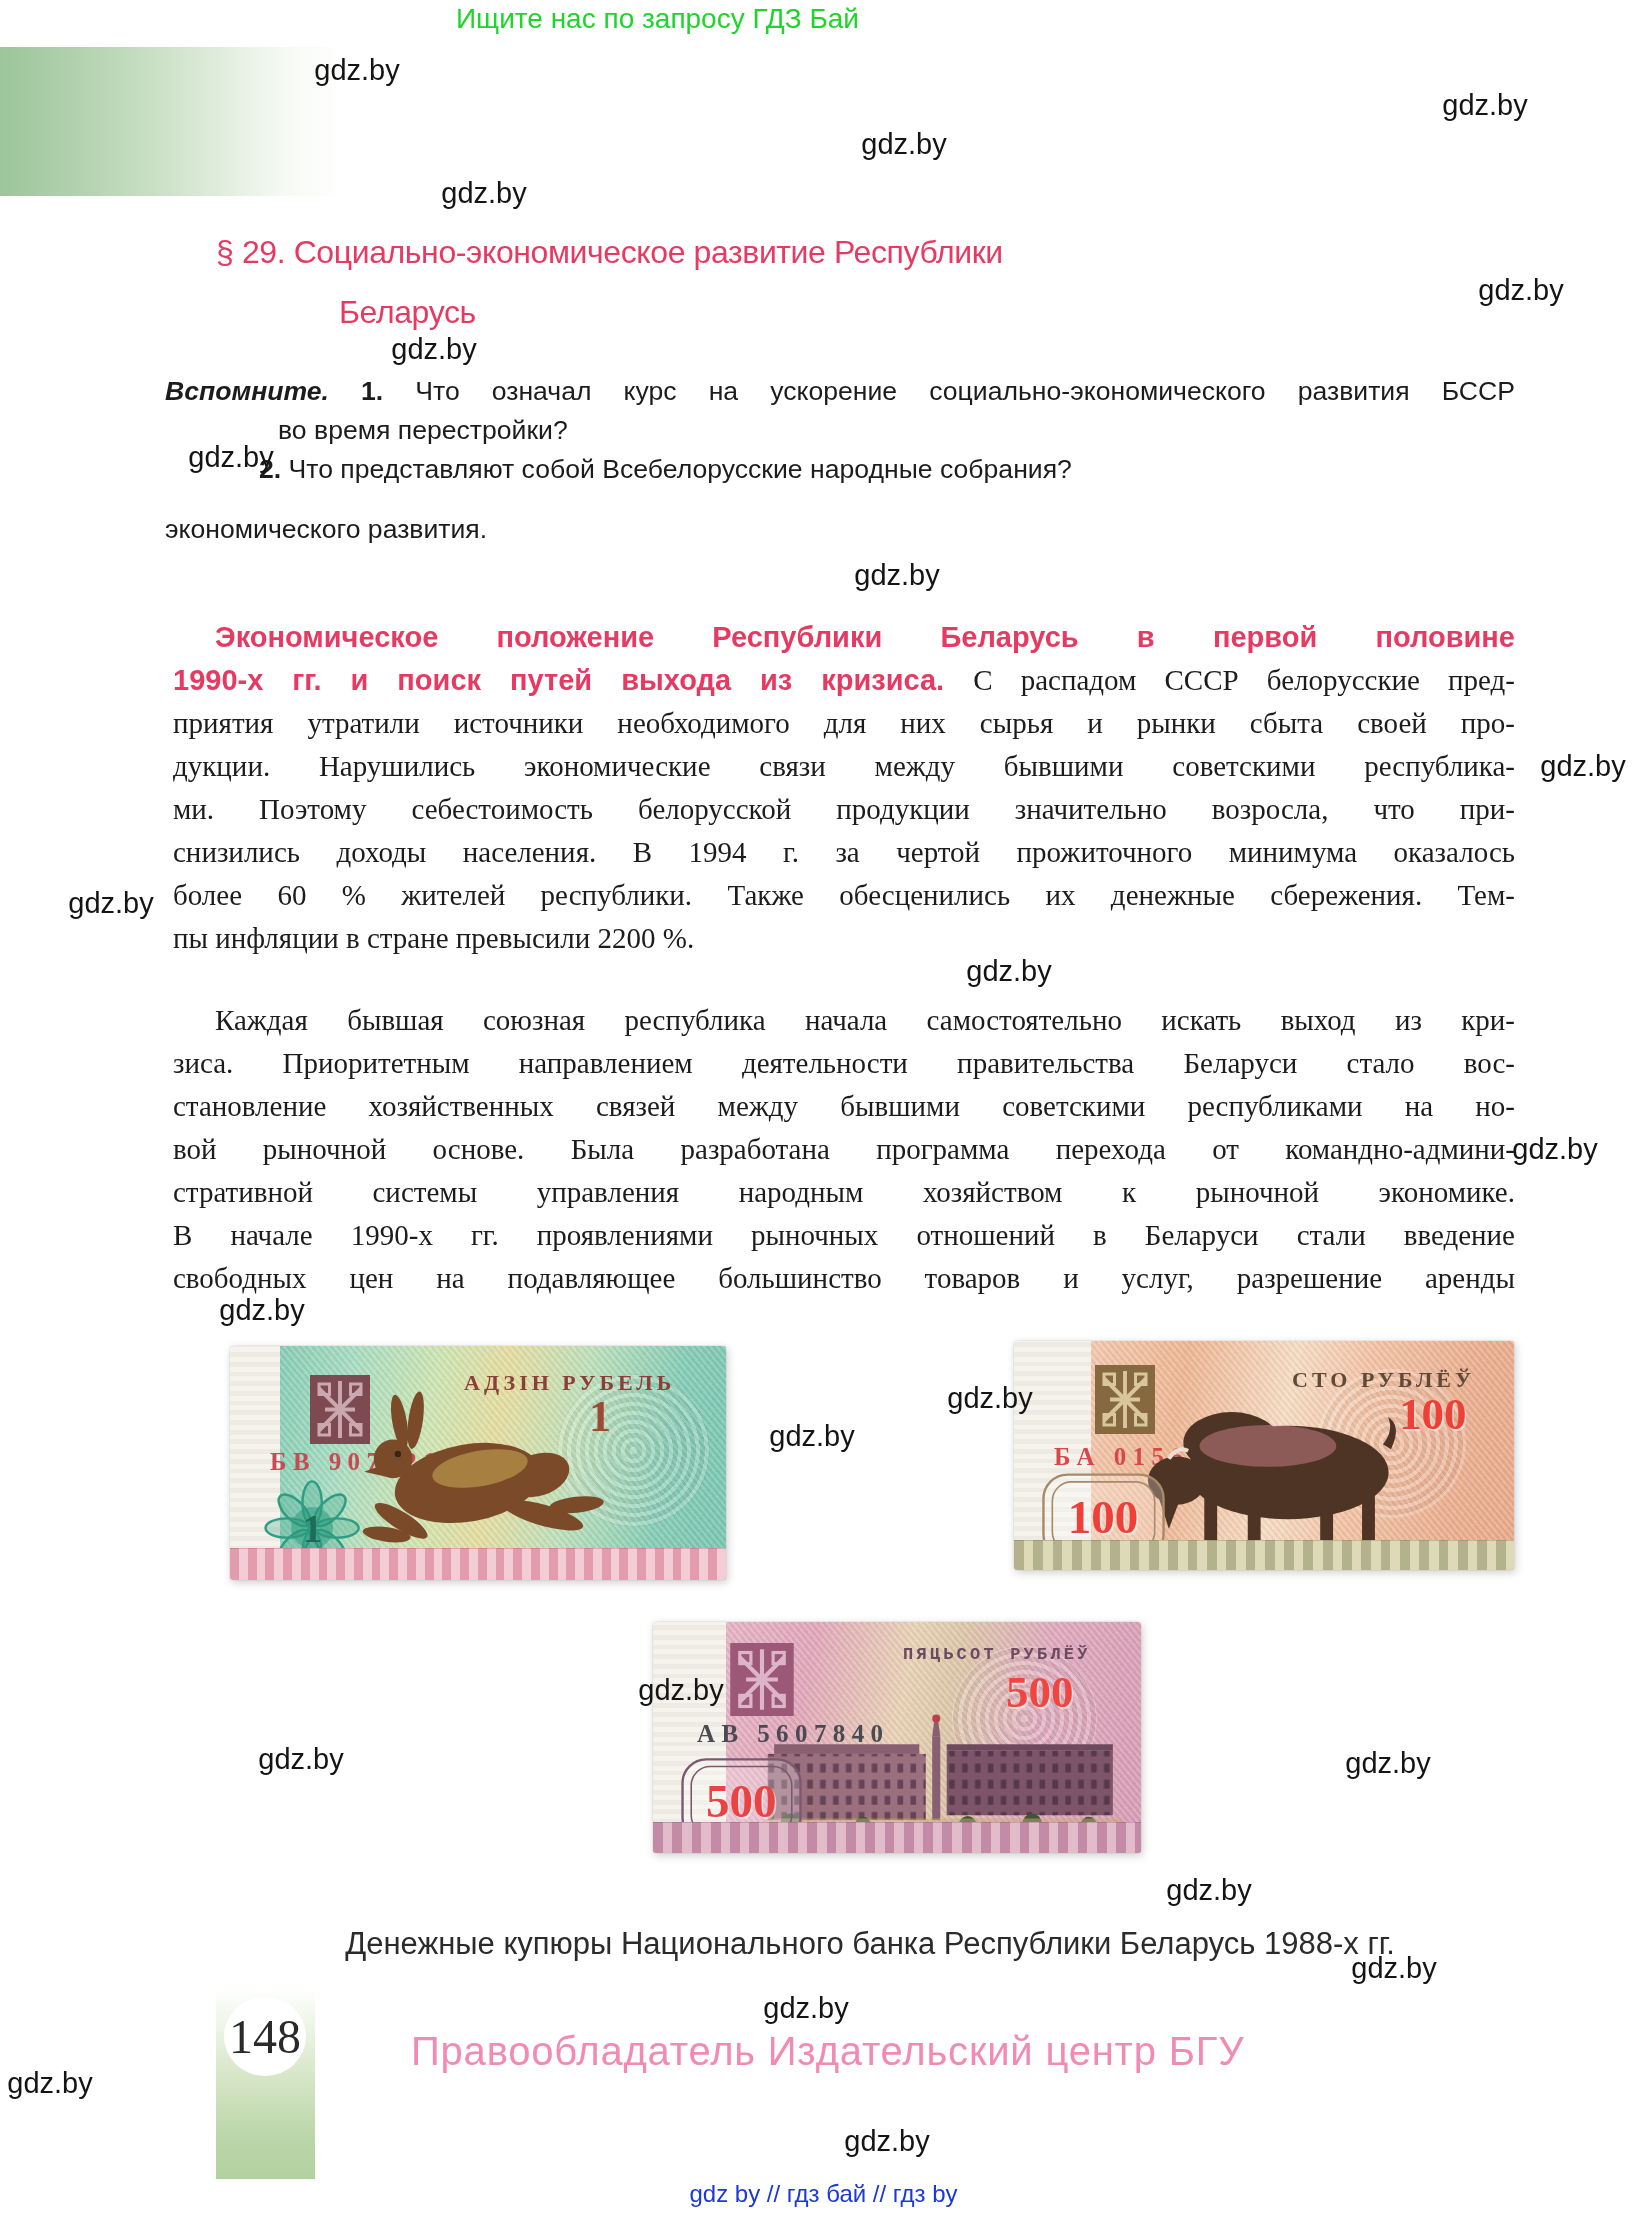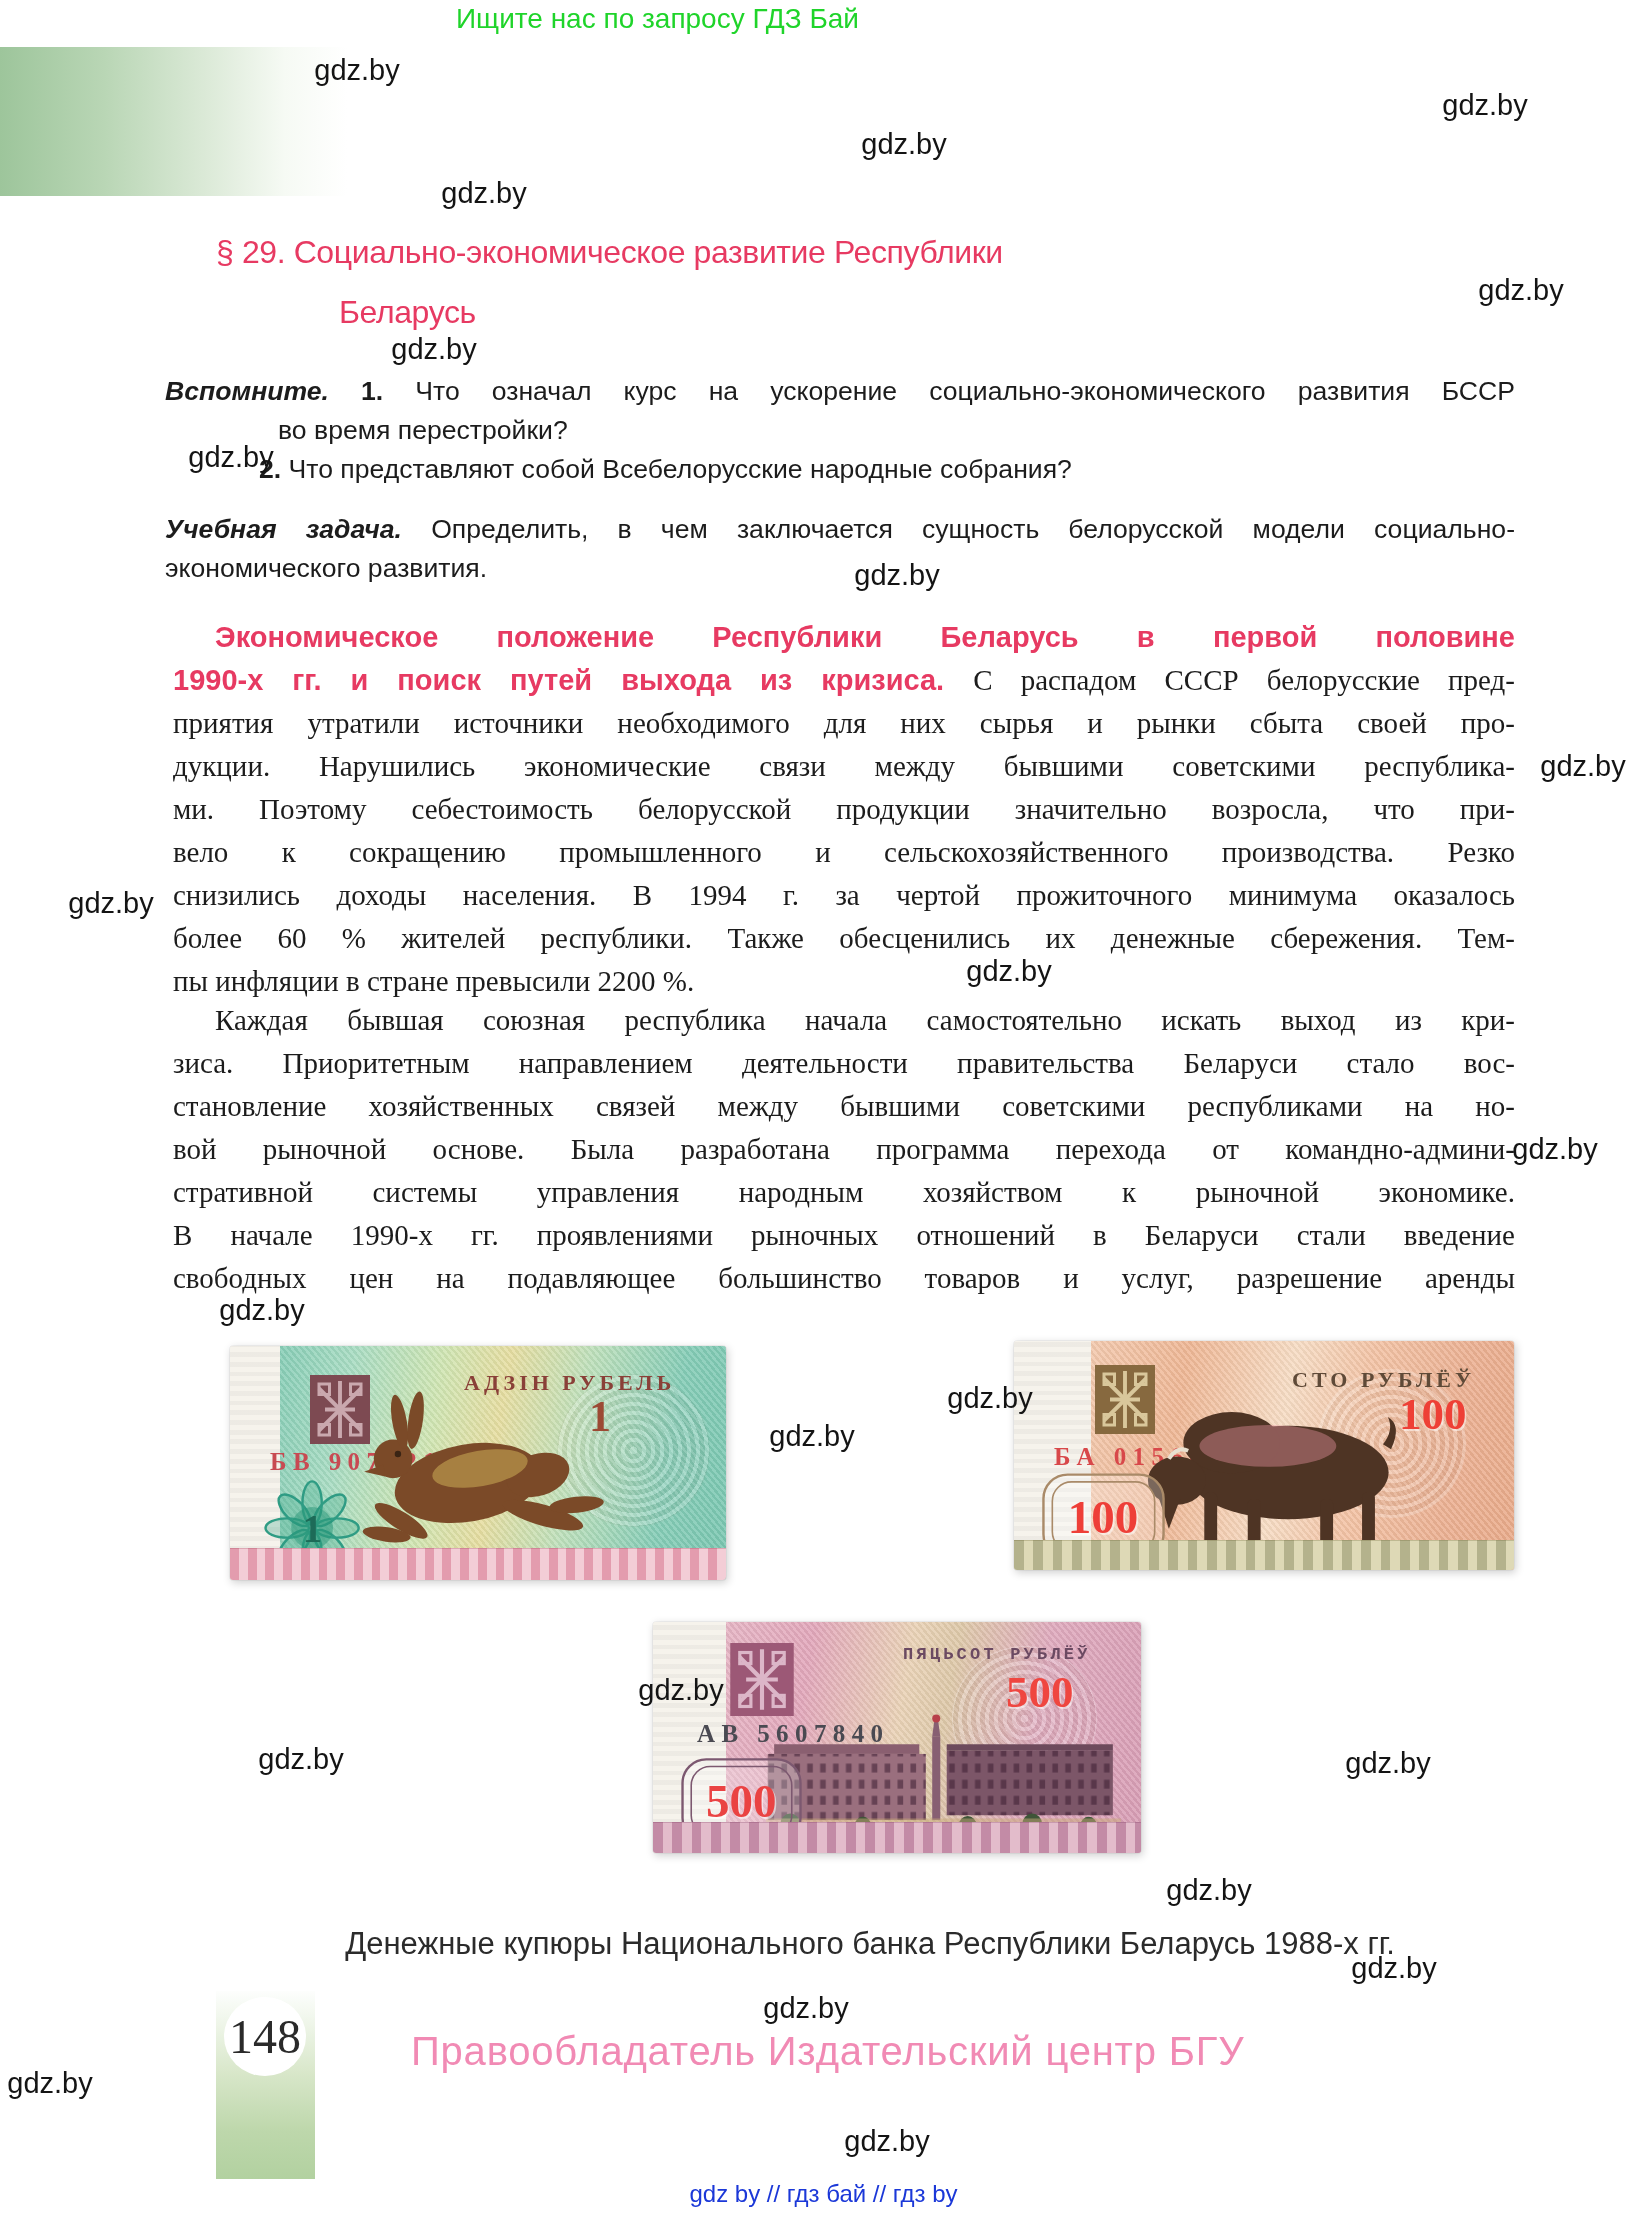--- a/index.html
+++ b/index.html
@@ -148,30 +148,28 @@
     <div class="h1">§ 29. Социально-экономическое развитие Республики</div>
     <div class="h2">Беларусь</div>
   </div>
 
   <div class="tblock recall">
       <div class="tline j"><span class="seg-lb">Вспомните. </span><span class="seg-nb">1. </span><span>Что означал курс на ускорение социально-экономического развития БССР</span></div>
       <div class="tline" style="padding-left: 113px;"><span>во время перестройки?</span></div>
       <div class="tline" style="padding-left: 94px;"><span class="seg-nb">2. </span><span>Что представляют собой Всебелорусские народные собрания?</span></div>
     </div>
   <div class="tblock task">
-      <div class="tline j"><span class="seg-lb">Учебная задача. </span><span>Определить, в чем заключается сущность белорусской модели социально-</span></div>
       <div class="tline"><span>экономического развития.</span></div>
     </div>
   <div class="tblock para para1">
       <div class="tline j" style="padding-left: 42px;"><span class="seg-pb">Экономическое положение Республики Беларусь в первой половине</span></div>
       <div class="tline j"><span class="seg-pb">1990-х гг. и поиск путей выхода из кризиса. </span><span>С распадом СССР белорусские пред-</span></div>
       <div class="tline j"><span>приятия утратили источники необходимого для них сырья и рынки сбыта своей про-</span></div>
       <div class="tline j"><span>дукции. Нарушились экономические связи между бывшими советскими республика-</span></div>
       <div class="tline j"><span>ми. Поэтому себестоимость белорусской продукции значительно возросла, что при-</span></div>
-      <div class="tline j"><span>вело к сокращению промышленного и сельскохозяйственного производства. Резко</span></div>
       <div class="tline j"><span>снизились доходы населения. В 1994 г. за чертой прожиточного минимума оказалось</span></div>
       <div class="tline j"><span>более 60 % жителей республики. Также обесценились их денежные сбережения. Тем-</span></div>
       <div class="tline"><span>пы инфляции в стране превысили 2200 %.</span></div>
     </div>
   <div class="tblock para para2">
       <div class="tline j" style="padding-left: 42px;"><span>Каждая бывшая союзная республика начала самостоятельно искать выход из кри-</span></div>
       <div class="tline j"><span>зиса. Приоритетным направлением деятельности правительства Беларуси стало вос-</span></div>
       <div class="tline j"><span>становление хозяйственных связей между бывшими советскими республиками на но-</span></div>
       <div class="tline j"><span>вой рыночной основе. Была разработана программа перехода от командно-админи-</span></div>
       <div class="tline j"><span>стративной системы управления народным хозяйством к рыночной экономике.</span></div>

